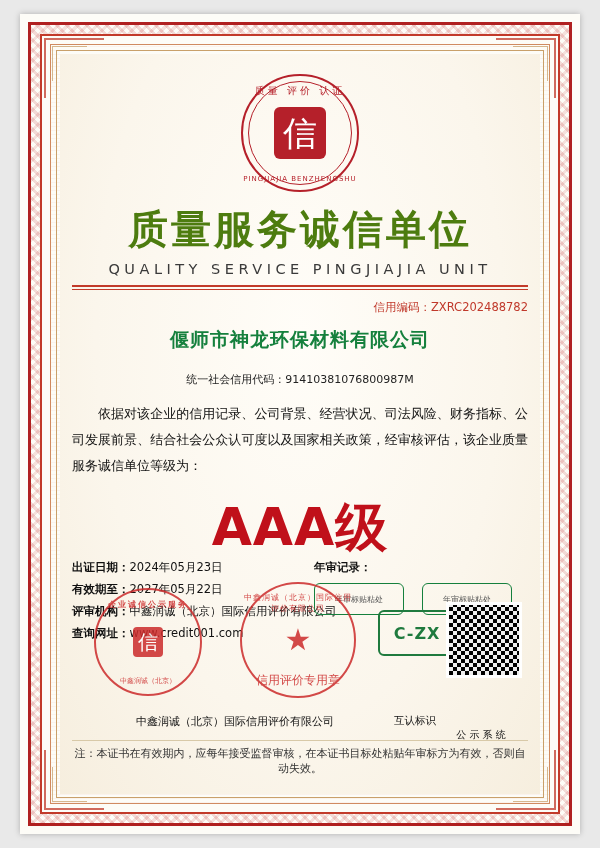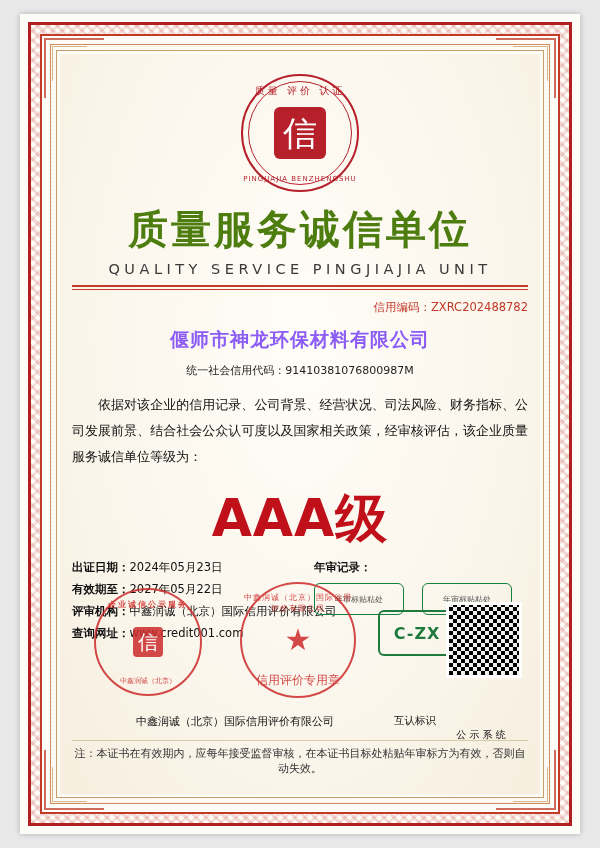--- a/index.html
+++ b/index.html
@@ -102,24 +102,24 @@
   .rule{
     margin:8px auto 0;width:100%;height:2px;background:#c23a2a;
   }
   .rule2{margin:2px auto 0;width:100%;height:1px;background:#c23a2a;}
 
   .code-line{
     margin-top:10px;text-align:right;font-size:11.5px;color:#c0392b;
   }
   .company{
     margin-top:12px;text-align:center;
-    font-size:19px;font-weight:bold;color:#8b5cf6;letter-spacing:1px;
+    font-size:19px;font-weight:bold;color:#15803d;letter-spacing:1px;
   }
   .uscc{
-    margin-top:10px;text-align:center;font-size:11px;color:#222;
+    margin-top:19px;text-align:center;font-size:11px;color:#222;
   }
   .body-text{
     margin-top:14px;font-size:13px;line-height:2.0;color:#111;
     text-align:justify;text-indent:26px;
   }
   .grade{
     margin-top:14px;text-align:center;
     font-size:52px;font-weight:bold;color:#c0101a;
     letter-spacing:1px;
   }

